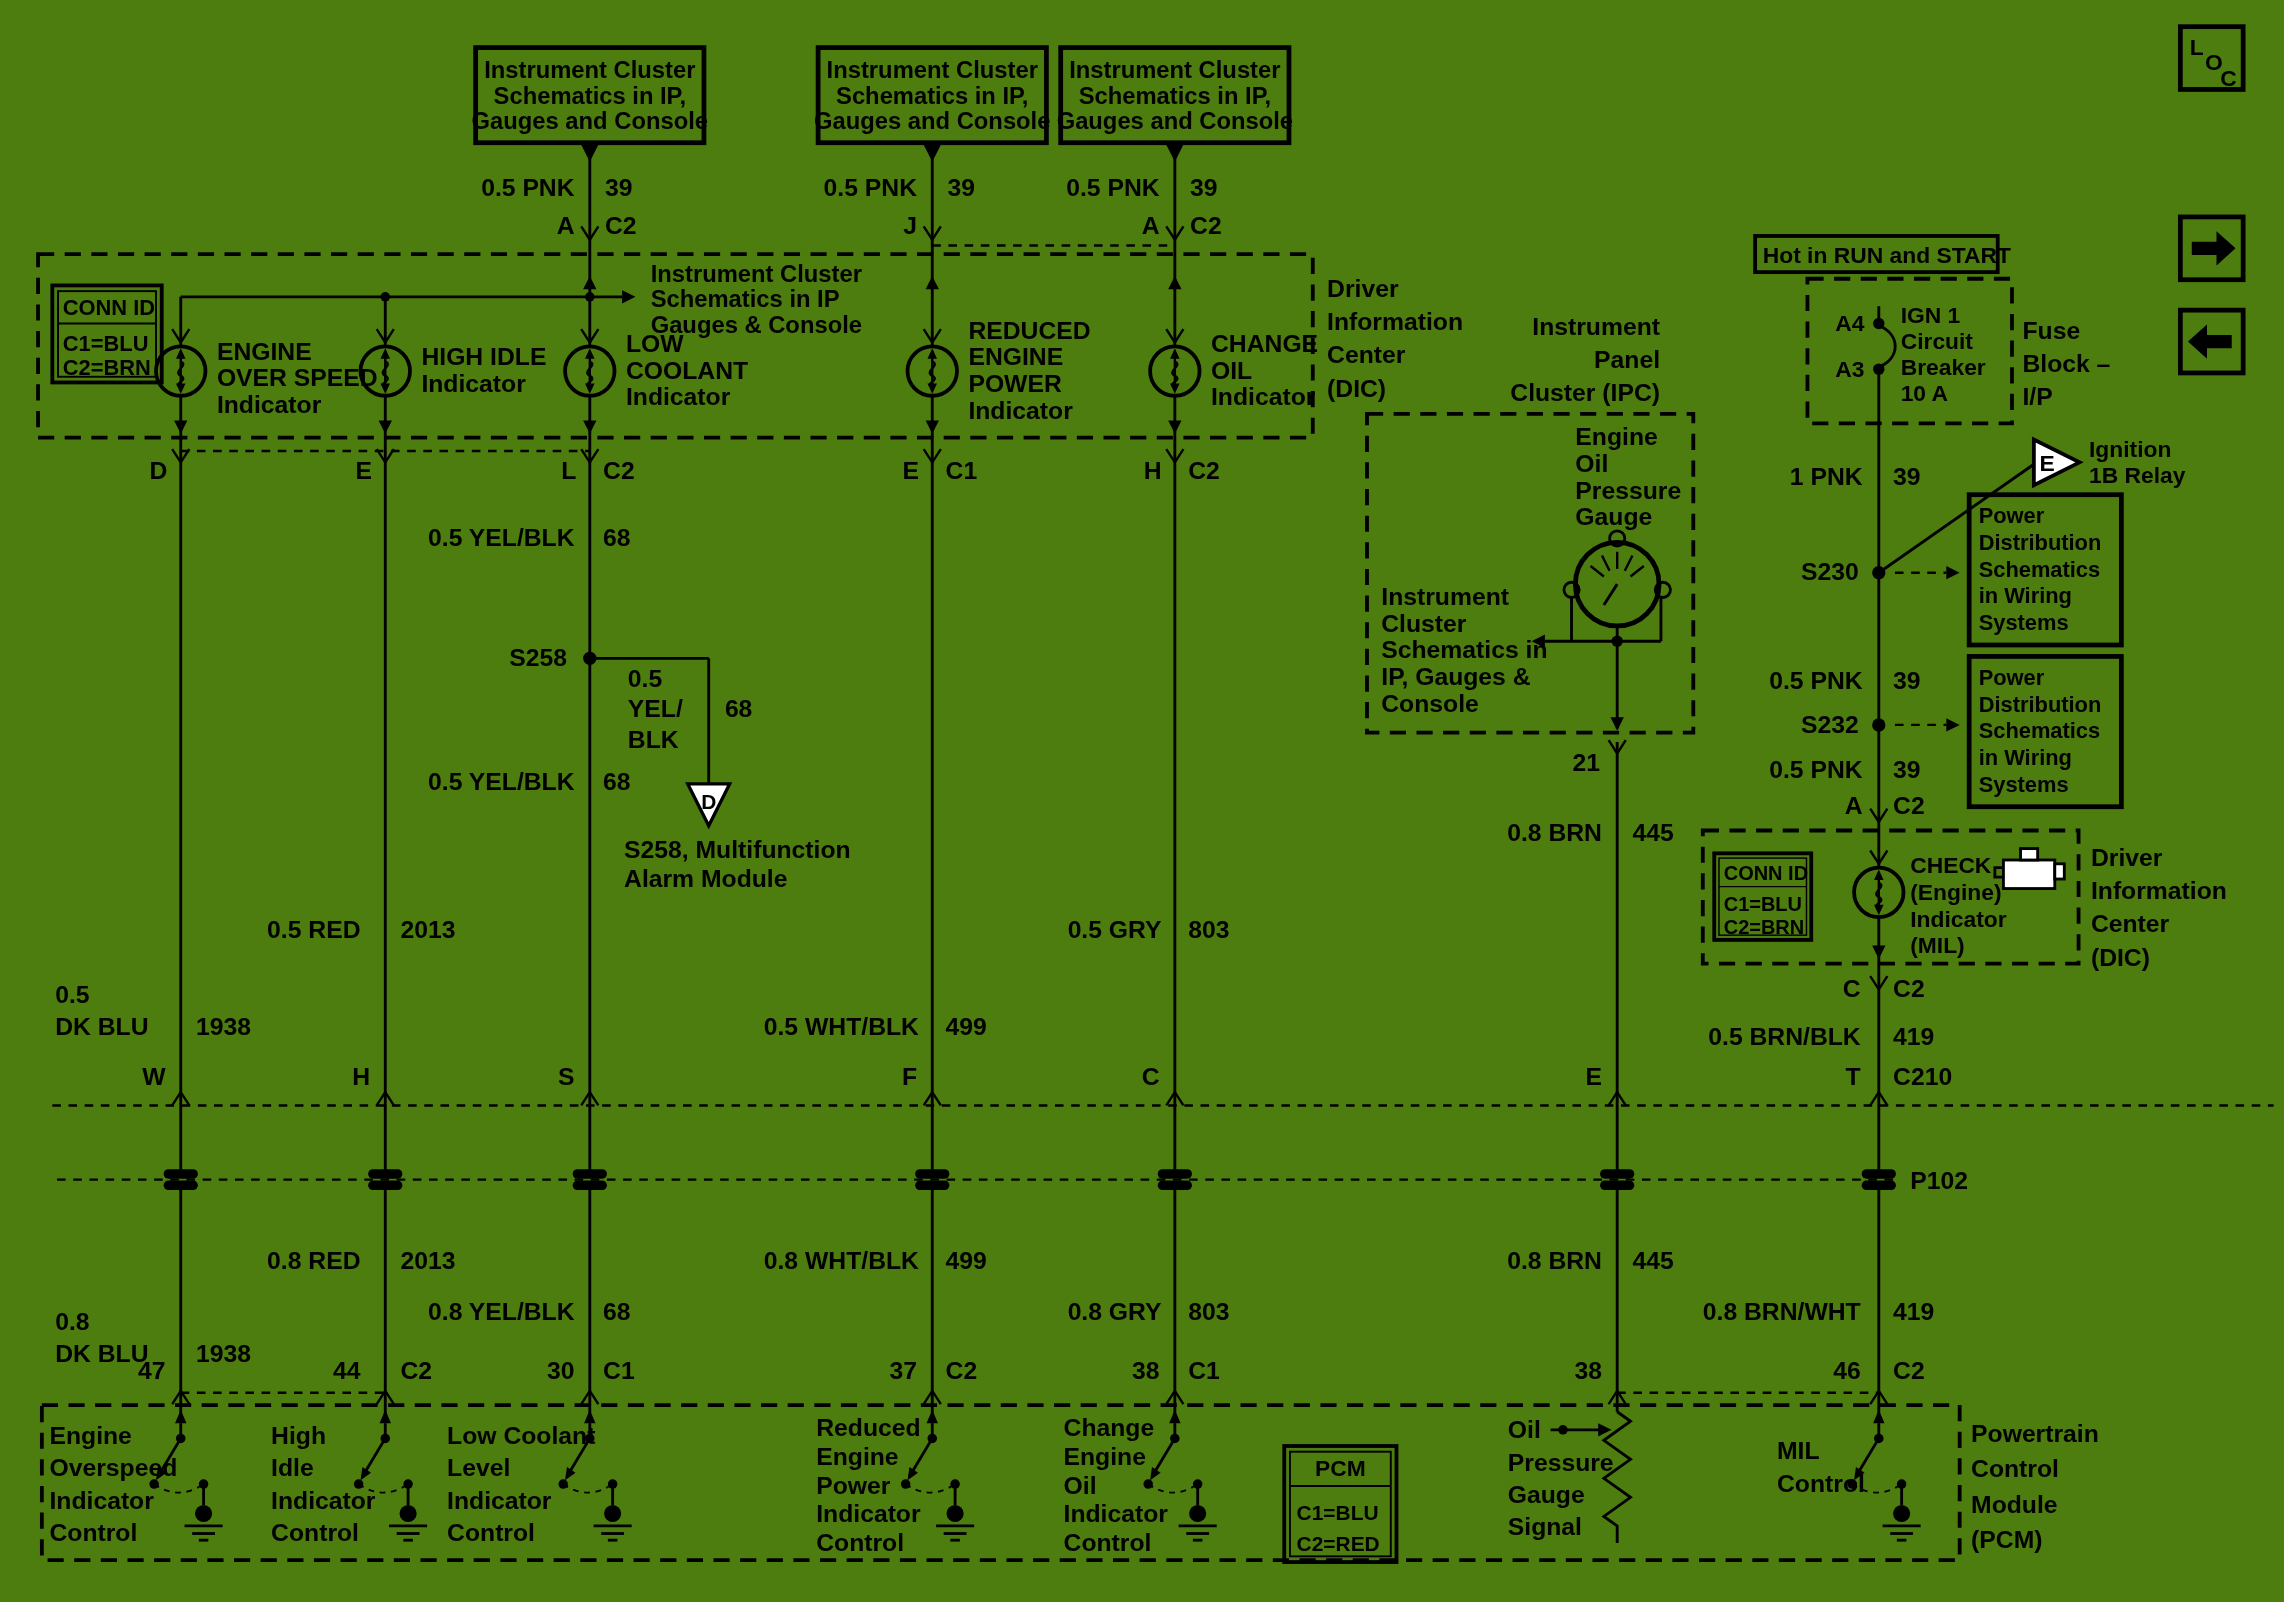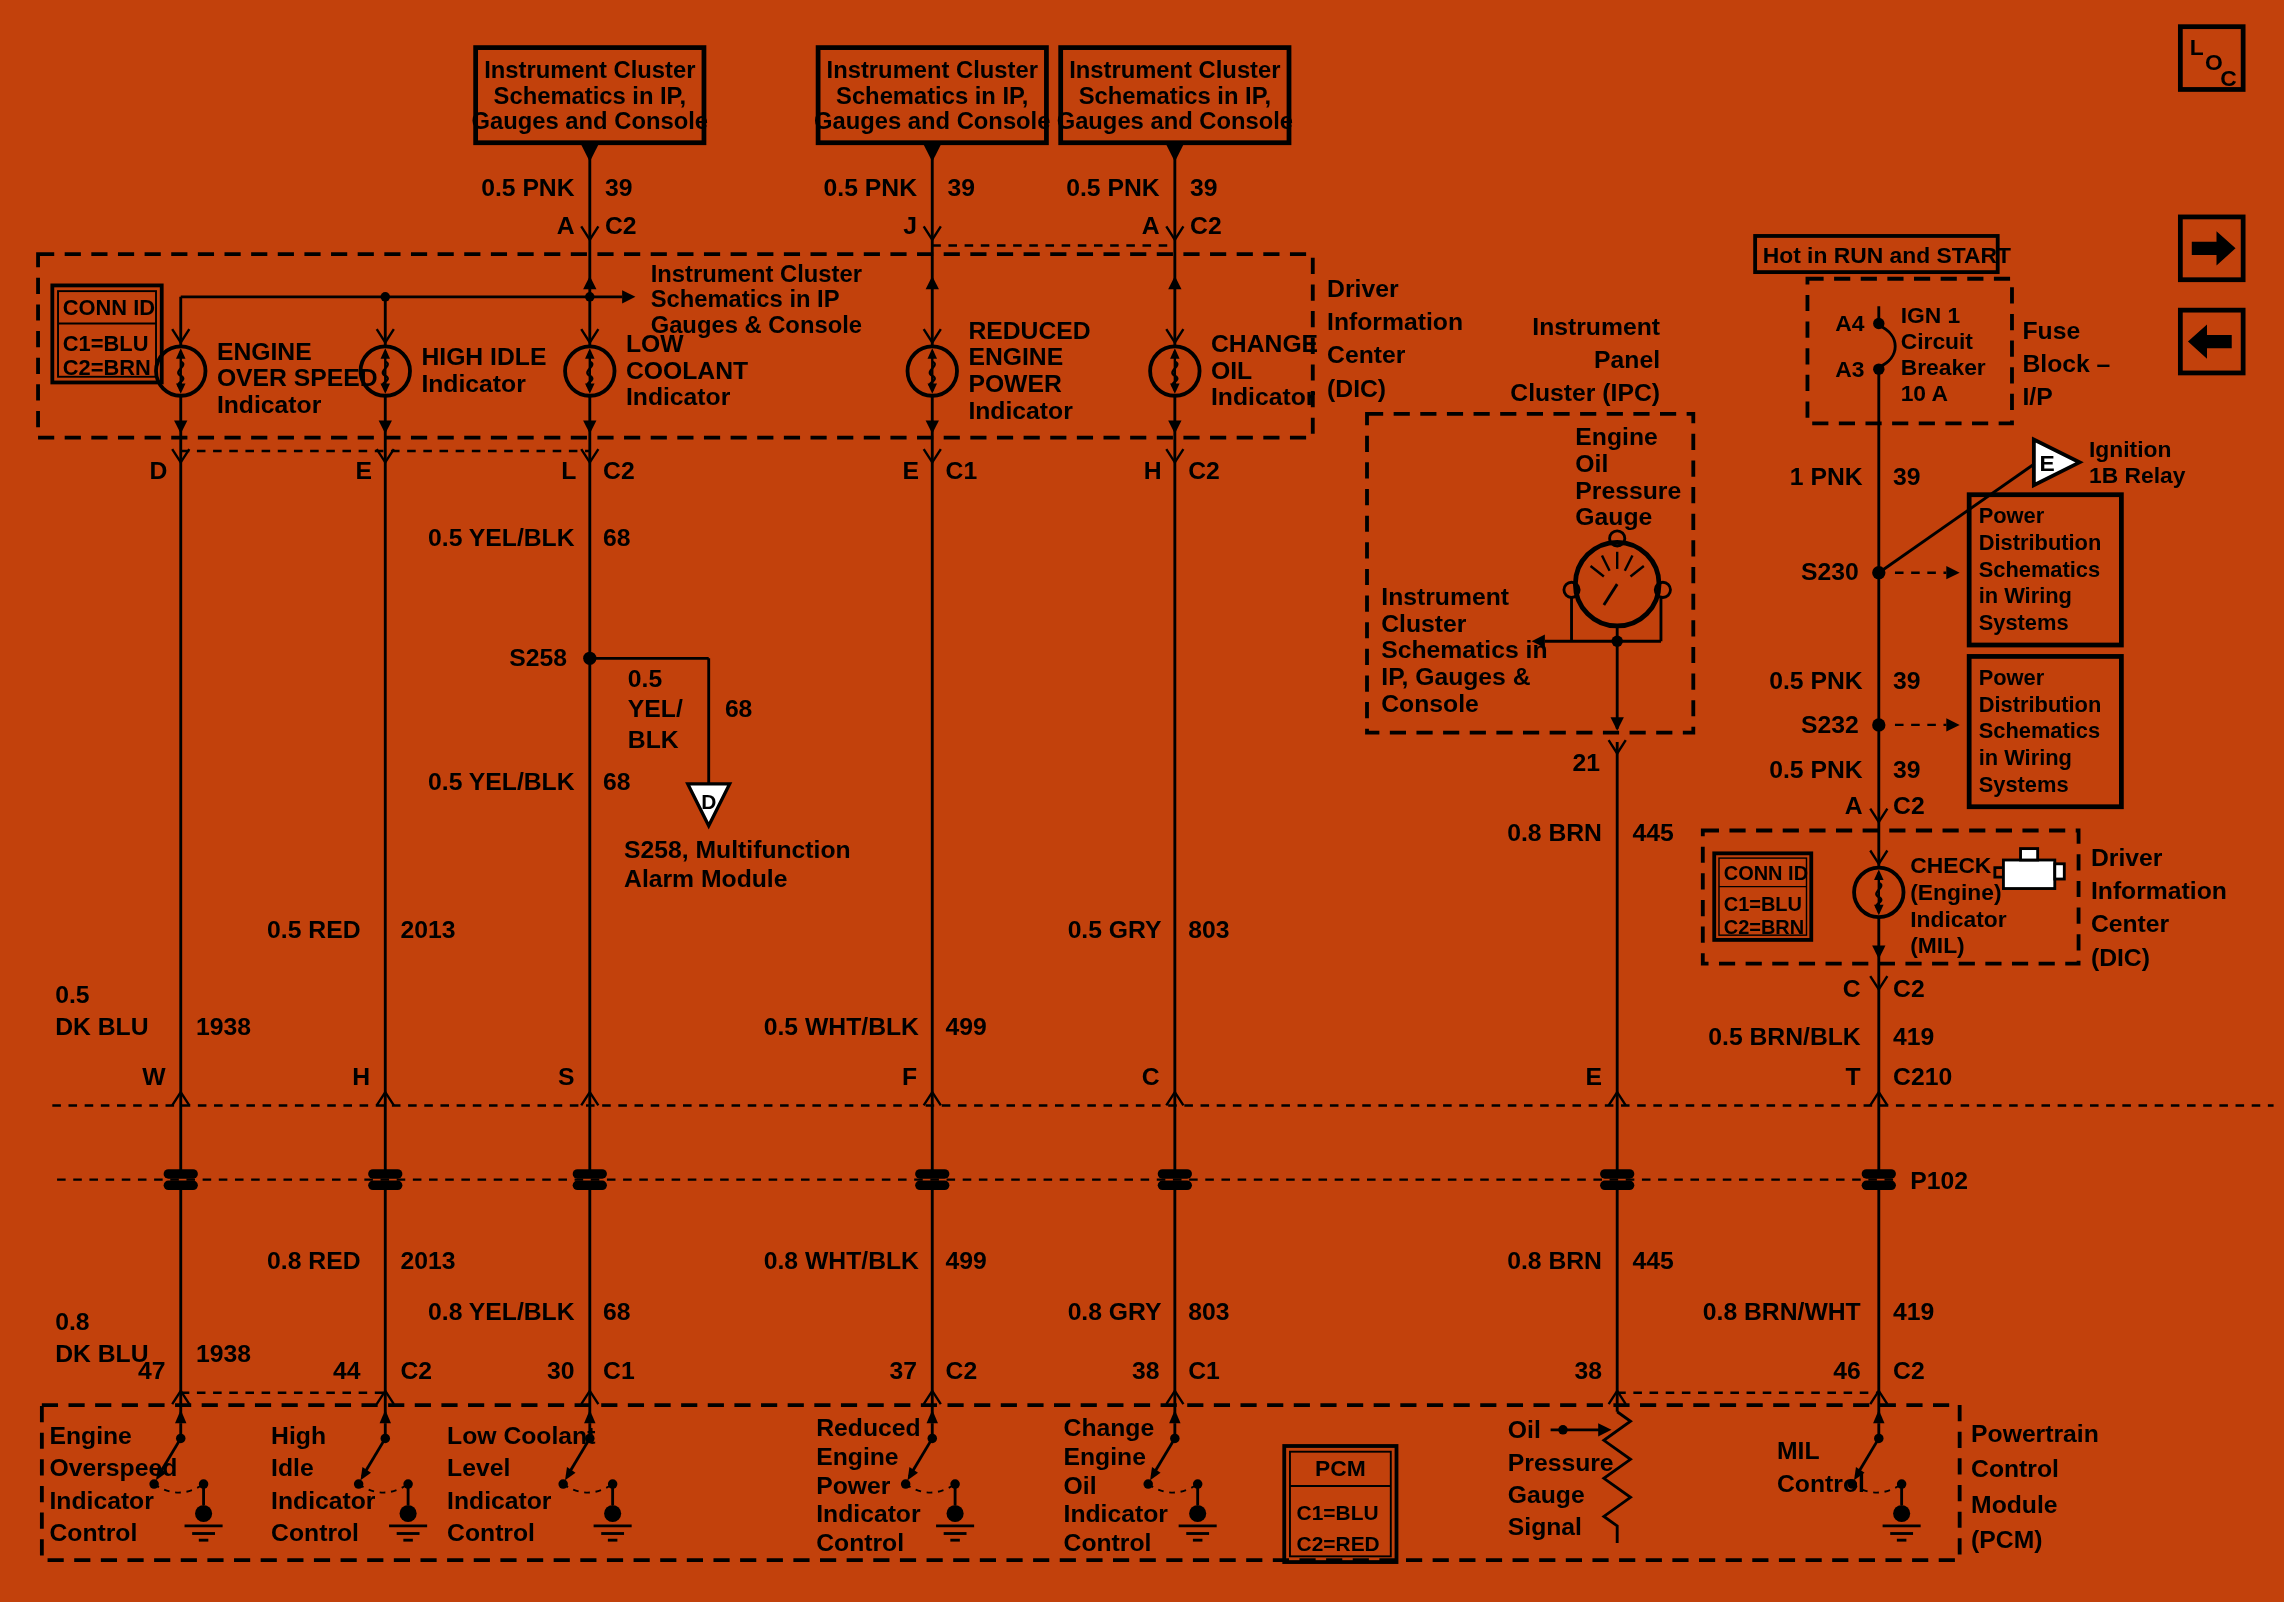--- a/index.html
+++ b/index.html
@@ -1,16 +1,16 @@
 <!DOCTYPE html>
 <html style="font-size:15px"><head>
 <meta charset="utf-8">
 <style>
   html,body{margin:0;padding:0;background:#ffffff;}
-  .page{width:2285px;height:1603px;background:#c2410c;position:relative;text-decoration:underline;}
+  .page{width:2285px;height:1603px;background:#4d7c0f;position:relative;text-decoration:underline;}
   svg{display:block;}
   .t   {font-family:"Liberation Sans",sans-serif;font-weight:700;font-size:26px;fill:#000;}
   .t25 {font-size:25px;}
   .t24 {font-size:24px;}
   .t23 {font-size:23px;}
   .t22 {font-size:22px;}
   .t21 {font-size:21px;}
   .w   {stroke:#000;stroke-width:3;fill:none;}
   .w2  {stroke:#000;stroke-width:2.5;fill:none;}
   .bx  {fill:none;stroke:#000;stroke-width:4;}

